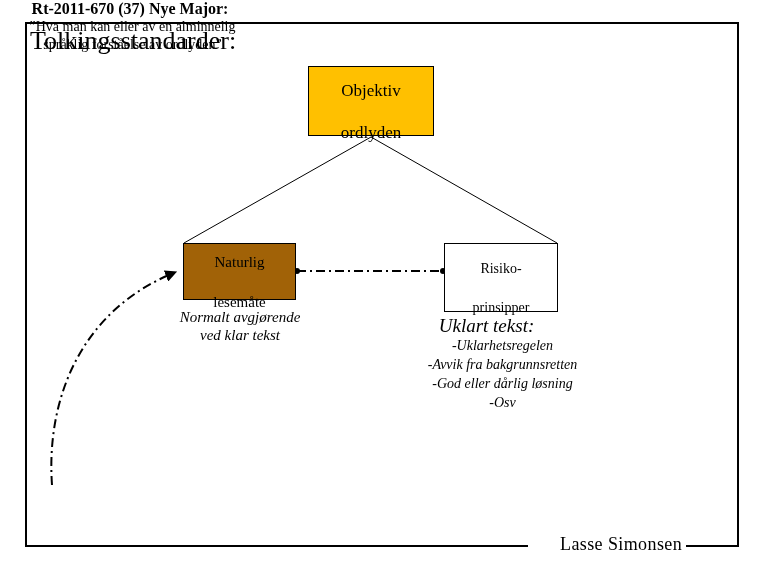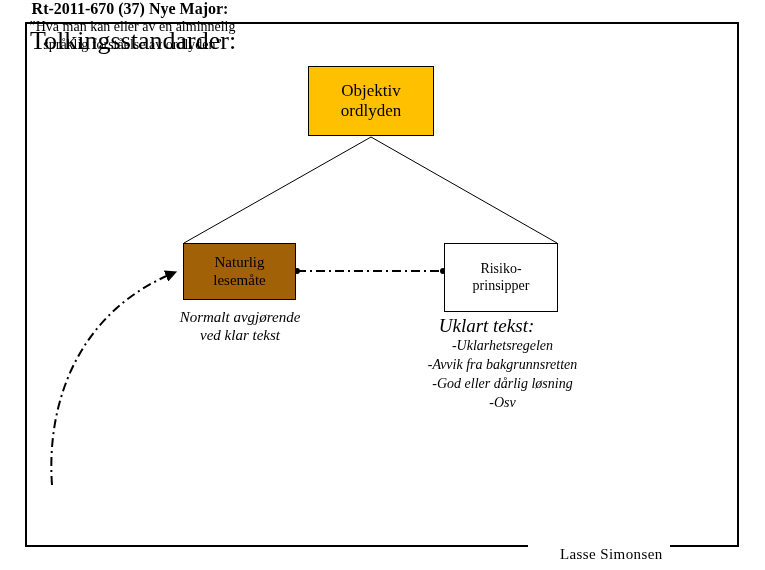--- a/index.html
+++ b/index.html
@@ -62,21 +62,21 @@
     width: 113px; height: 57px;
     background: #a16207;
     font-size: 15px;
   }
   #node-risiko {
     left: 444px; top: 243px;
     width: 114px; height: 69px;
     background: #ffffff;
     font-size: 14px;
   }
-  .node-label { display: block; }
+  .node-label { display: block; margin-top: 22px; }
 
   
   .free-text {
     position: absolute;
     text-align: center;
     line-height: 1.2;
     font-style: italic;
   }
   #txt-normalt {
     left: 145px; top: 308px;
@@ -104,22 +104,22 @@
   }
   #txt-rt-quote {
     left: 28px; top: 503px;
     width: 265px;
     font-size: 14px;
     text-align: center;
     line-height: 1.25;
   }
   #author {
     position: absolute;
-    left: 556px; top: 546px;
-    font-size: 15px;
+    left: 556px; top: 534px;
+    font-size: 18px;
     white-space: nowrap;
     letter-spacing: 0.4px;
     background: #ffffff;
     padding: 0 4px;
   }
 
   
   #connectors {
     position: absolute;
     left: 0; top: 0;

